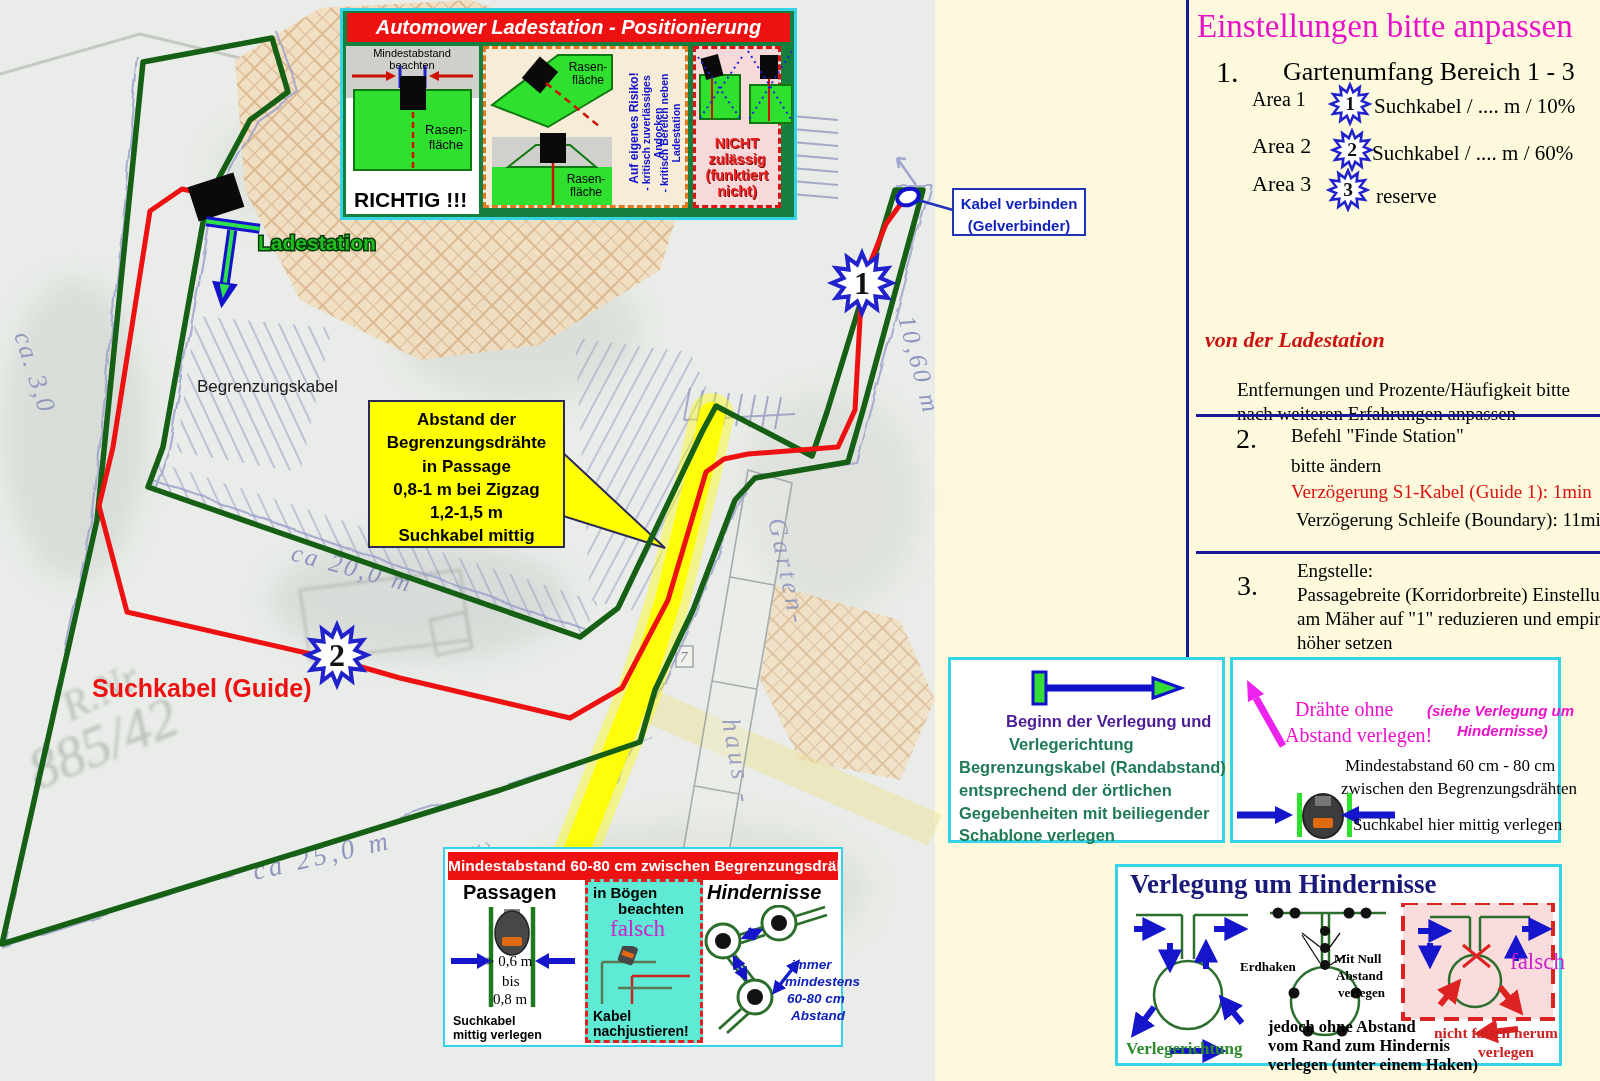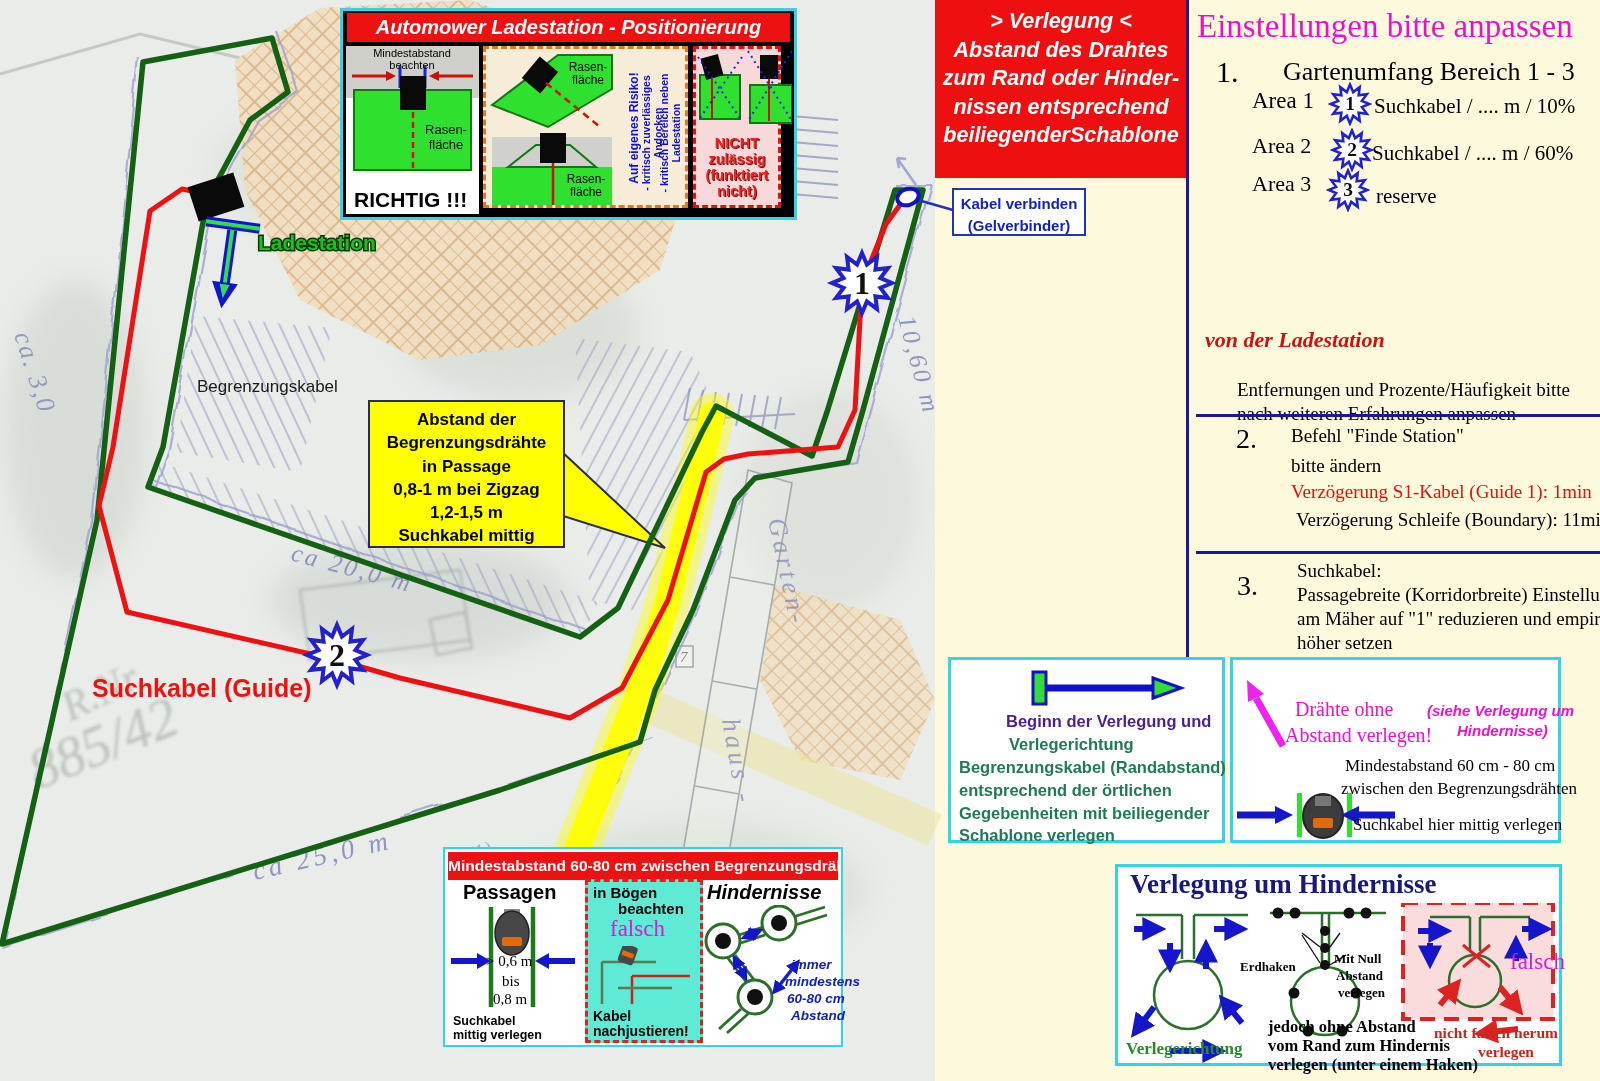--- a/index.html
+++ b/index.html
@@ -186,29 +186,22 @@
     <div>0,8-1 m bei Zigzag</div>
     <div>1,2-1,5 m</div>
     <div>Suchkabel mittig</div>
   </div>
 
   <div class="abs c" style="left:952px;top:188px;width:134px;height:48px;background:#ffffff;border:2px solid #2233bb;color:#1122bb;font-size:15px;font-weight:bold;line-height:1.45;padding-top:3px;box-sizing:border-box;">
     <div>Kabel verbinden</div>
     <div>(Gelverbinder)</div>
   </div>
 
-  <div class="abs c i b" style="left:935px;top:0;width:252px;height:178px;background:#ee1010;color:#ffffff;font-size:21.5px;line-height:1.33;padding-top:7px;box-sizing:border-box;">
-    <div>&gt; Verlegung &lt;</div>
-    <div>Abstand des Drahtes</div>
-    <div>zum Rand oder Hinder-</div>
-    <div>nissen entsprechend</div>
-    <div>beiliegenderSchablone</div>
-  </div>
-
-  <div class="cyanpanel" style="left:340px;top:8px;width:457px;height:212px;background:#000000;">
+
+  <div class="cyanpanel" style="left:340px;top:8px;width:457px;height:212px;background:#15803d;">
     <div class="c b i" style="margin:2px 4px;background:#ee1111;color:#ffffff;font-size:20px;line-height:29px;height:29px;">Automower Ladestation - Positionierung</div>
     <div style="position:relative;height:172px;">
 
       <div class="abs" style="left:3px;top:2px;width:133px;height:168px;background:#ffffff;">
         <svg width="133" height="126">
           <rect x="0" y="0" width="133" height="52" fill="#cfd0cc"></rect>
           <rect x="8" y="44" width="117" height="80" fill="#2fe02f" stroke="#117711" stroke-width="2"></rect>
           <line x1="6" y1="30" x2="40" y2="30" stroke="#cc1100" stroke-width="3"></line>
             <polygon points="40,25 50,30 40,35" fill="#cc1100"></polygon>
           <line x1="127" y1="30" x2="93" y2="30" stroke="#cc1100" stroke-width="3"></line>
@@ -268,21 +261,21 @@
         </div>
       </div>
     </div>
   </div>
 
   <div class="abs" style="left:1186px;top:0;width:3px;height:658px;background:#1a1a99;"></div>
   <div class="t serif mag" style="left:1197px;top:8px;font-size:33px;">Einstellungen bitte anpassen</div>
   <div class="t serif" style="left:1216px;top:55px;font-size:30px;">1.</div>
   <div class="t serif" style="left:1283px;top:57px;font-size:26px;">Gartenumfang Bereich 1 - 3</div>
 
-  <div class="t serif" style="left:1252px;top:88px;font-size:23px;">Area 1</div>
+  <div class="t serif" style="left:1252px;top:88px;font-size:20px;">Area 1</div>
   <svg class="abs" style="left:1328px;top:82px;" width="44" height="44" viewBox="-34 -34 68 68">
     <use href="#star12"></use>
       <text class="starnum" y="10" font-size="30" text-anchor="middle">1</text>
     </svg>
   <div class="t serif" style="left:1374px;top:94px;font-size:21px;">Suchkabel / .... m / 10%</div>
 
   <div class="t serif" style="left:1252px;top:133px;font-size:22px;">Area 2</div>
   <svg class="abs" style="left:1330px;top:128px;" width="44" height="44" viewBox="-34 -34 68 68">
     <use href="#star12"></use>
       <text class="starnum" y="10" font-size="30" text-anchor="middle">2</text>
@@ -302,21 +295,21 @@
   <div class="hr" style="left:1196px;top:414px;width:404px;"></div>
 
   <div class="t serif" style="left:1236px;top:423px;font-size:28px;">2.</div>
   <div class="t serif" style="left:1291px;top:425px;font-size:19px;">Befehl "Finde Station"</div>
   <div class="t serif" style="left:1291px;top:455px;font-size:19px;">bitte ändern</div>
   <div class="t serif" style="left:1291px;top:481px;font-size:19px;color:#dd1111;">Verzögerung S1-Kabel (Guide 1): 1min</div>
   <div class="t serif" style="left:1296px;top:509px;font-size:19px;">Verzögerung Schleife (Boundary): 11min</div>
   <div class="hr" style="left:1196px;top:551px;width:404px;"></div>
 
   <div class="t serif" style="left:1237px;top:570px;font-size:28px;">3.</div>
-  <div class="t serif" style="left:1297px;top:560px;font-size:19px;">Suchkabel:</div>
+  <div class="t serif" style="left:1297px;top:560px;font-size:19px;">Engstelle:</div>
   <div class="t serif" style="left:1297px;top:584px;font-size:19px;">Passagebreite (Korridorbreite) Einstellung</div>
   <div class="t serif" style="left:1297px;top:608px;font-size:19px;">am Mäher auf "1" reduzieren und empirisch</div>
   <div class="t serif" style="left:1297px;top:632px;font-size:19px;">höher setzen</div>
 
   <div class="cyanpanel" style="left:948px;top:657px;width:277px;height:186px;">
     <svg class="abs" style="left:80px;top:10px;" width="160" height="38">
       <rect x="2" y="2" width="13" height="32" fill="#33dd33" stroke="#1111cc" stroke-width="3"></rect>
       <line x1="15" y1="18" x2="122" y2="18" stroke="#1111cc" stroke-width="7"></line>
       <polygon points="122,8 150,18 122,28" fill="#33dd33" stroke="#1111cc" stroke-width="3"></polygon>
     </svg>

